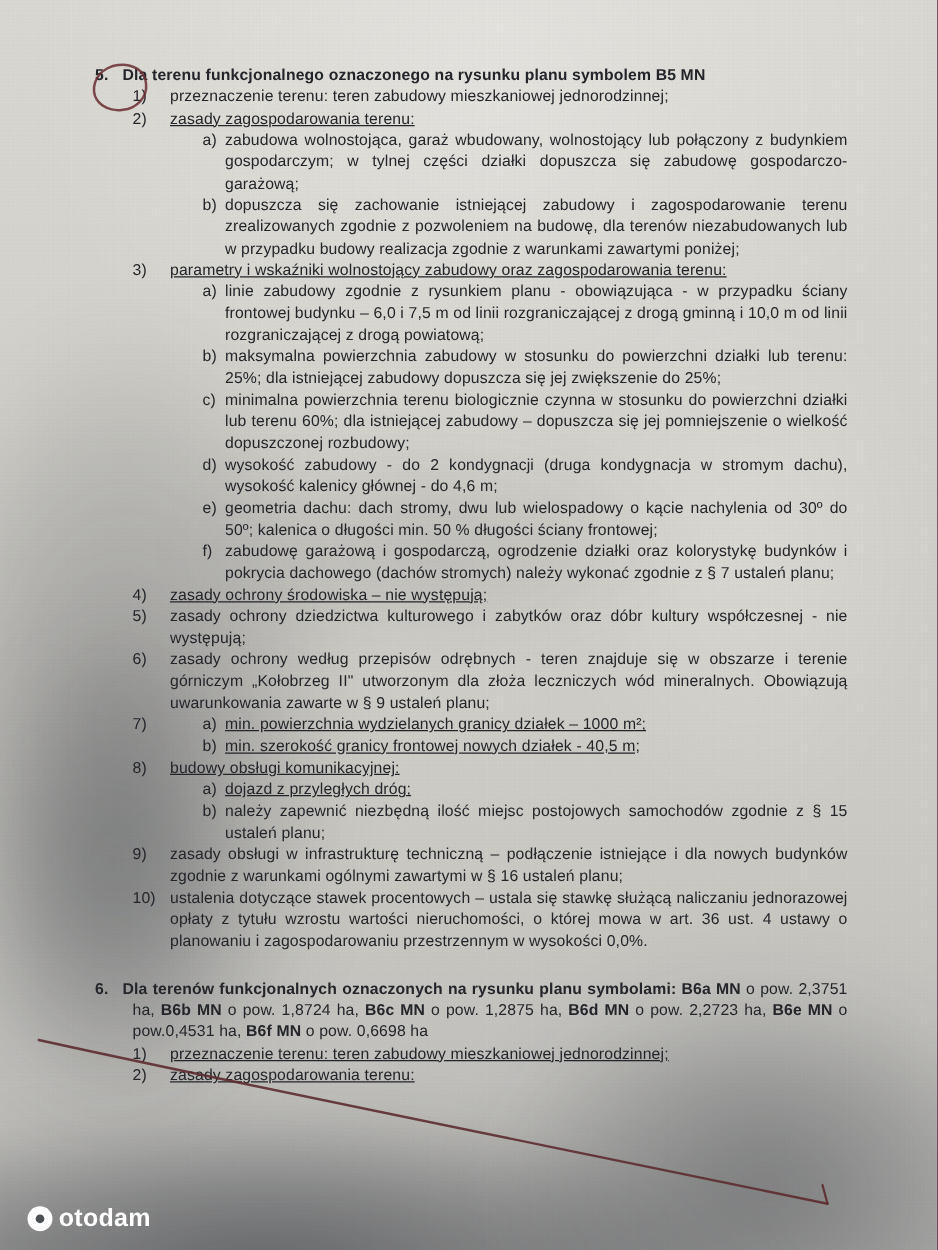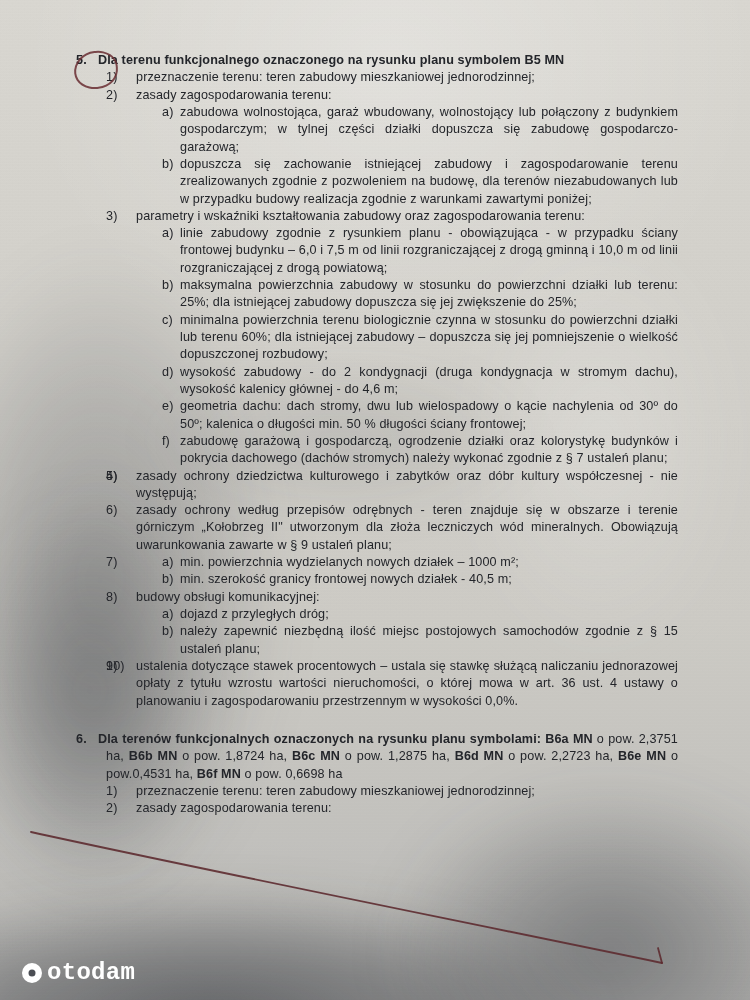--- a/index.html
+++ b/index.html
@@ -174,21 +174,21 @@
     padding-left: 18px;
     text-align: justify;
   }
   ol.lvl2 > li > .mk {
     position: absolute;
     left: 0;
     top: 0;
     width: 16px;
   }
 
-  .lastline { text-align: right; }
+  .lastline { text-align: right; text-decoration: underline; }
 
   
   .annot-circle {
     position: absolute;
     left: 74px;
     top: 51px;
     width: 40px;
     height: 34px;
     border: 2.1px solid #6b2f33;
     border-radius: 52% 48% 50% 50% / 55% 45% 52% 48%;
@@ -220,22 +220,22 @@
   .wm-mark::after {
     content: "";
     position: absolute;
     left: 50%; top: 50%;
     transform: translate(-50%,-50%);
     width: 7px; height: 7px;
     border-radius: 50%;
     background: #4b4e54;
   }
   .wm-text {
-    font-family: Liberation Mono, monospace;
-    font-size: 24px;
+    font-family: Liberation Sans, sans-serif;
+    font-size: 20px;
     font-weight: 700;
     letter-spacing: 0.012em;
     line-height: 1;
     color: #ffffff;
   }
 </style>
 </head>
 <body>
 
 <div id="page">
@@ -257,52 +257,52 @@
 
         <li><span class="mk">1)</span><span>przeznaczenie terenu: teren zabudowy mieszkaniowej jednorodzinnej;</span></li>
 
         <li><span class="mk">2)</span><span class="lastline">zasady zagospodarowania terenu:</span>
           <ol class="lvl2">
             <li><span class="mk">a)</span><span>zabudowa wolnostojąca, garaż wbudowany, wolnostojący lub połączony z budynkiem gospodarczym; w tylnej części działki dopuszcza się zabudowę gospodarczo-garażową;</span></li>
             <li><span class="mk">b)</span><span>dopuszcza się zachowanie istniejącej zabudowy i zagospodarowanie terenu zrealizowanych zgodnie z pozwoleniem na budowę, dla terenów niezabudowanych lub w przypadku budowy realizacja zgodnie z warunkami zawartymi poniżej;</span></li>
           </ol>
         </li>
 
-        <li><span class="mk">3)</span><span class="lastline">parametry i wskaźniki kształtowania zabudowy oraz zagospodarowania terenu:</span>
+        <li><span class="mk">3)</span><span class="lastline">parametry i wskaźniki wolnostojący zabudowy oraz zagospodarowania terenu:</span>
           <ol class="lvl2">
             <li><span class="mk">a)</span><span>linie zabudowy zgodnie z rysunkiem planu - obowiązująca - w przypadku ściany frontowej budynku – 6,0 i 7,5 m od linii rozgraniczającej z drogą gminną i 10,0 m od linii rozgraniczającej z drogą powiatową;</span></li>
             <li><span class="mk">b)</span><span>maksymalna powierzchnia zabudowy w stosunku do powierzchni działki lub terenu: 25%; dla istniejącej zabudowy dopuszcza się jej zwiększenie do 25%;</span></li>
             <li><span class="mk">c)</span><span>minimalna powierzchnia terenu biologicznie czynna w stosunku do powierzchni działki lub terenu 60%; dla istniejącej zabudowy – dopuszcza się jej pomniejszenie o wielkość dopuszczonej rozbudowy;</span></li>
             <li><span class="mk">d)</span><span>wysokość zabudowy - do 2 kondygnacji (druga kondygnacja w stromym dachu), wysokość kalenicy głównej - do 4,6 m;</span></li>
             <li><span class="mk">e)</span><span>geometria dachu: dach stromy, dwu lub wielospadowy o kącie nachylenia od 30º do 50º; kalenica o długości min. 50 % długości ściany frontowej;</span></li>
             <li><span class="mk">f)</span><span>zabudowę garażową i gospodarczą, ogrodzenie działki oraz kolorystykę budynków i pokrycia dachowego (dachów stromych) należy wykonać zgodnie z § 7 ustaleń planu;</span></li>
           </ol>
         </li>
 
-        <li><span class="mk">4)</span></li>
+        <li><span class="mk">4)</span><span class="lastline">zasady ochrony środowiska – nie występują;</span></li>
 
         <li><span class="mk">5)</span><span>zasady ochrony dziedzictwa kulturowego i zabytków oraz dóbr kultury współczesnej - nie występują;</span></li>
 
         <li><span class="mk">6)</span><span>zasady ochrony według przepisów odrębnych - teren znajduje się w obszarze i terenie górniczym „Kołobrzeg II" utworzonym dla złoża leczniczych wód mineralnych. Obowiązują uwarunkowania zawarte w § 9 ustaleń planu;</span></li>
 
         <li><span class="mk">7)</span>
           <ol class="lvl2">
-            <li><span class="mk">a)</span><span class="lastline">min. powierzchnia wydzielanych nowych działek – 1000 m²;</span></li>
+            <li><span class="mk">a)</span><span class="lastline">min. powierzchnia wydzielanych granicy działek – 1000 m²;</span></li>
             <li><span class="mk">b)</span><span class="lastline">min. szerokość granicy frontowej nowych działek - 40,5 m;</span></li>
           </ol>
         </li>
 
         <li><span class="mk">8)</span><span class="lastline">budowy obsługi komunikacyjnej:</span>
           <ol class="lvl2">
             <li><span class="mk">a)</span><span class="lastline">dojazd z przyległych dróg;</span></li>
             <li><span class="mk">b)</span><span>należy zapewnić niezbędną ilość miejsc postojowych samochodów zgodnie z § 15 ustaleń planu;</span></li>
           </ol>
         </li>
 
-        <li><span class="mk">9)</span></li>
+        <li><span class="mk">9)</span><span>zasady obsługi w infrastrukturę techniczną – podłączenie istniejące i dla nowych budynków zgodnie z warunkami ogólnymi zawartymi w § 16 ustaleń planu;</span></li>
 
         <li class="wide"><span class="mk">10)</span><span>ustalenia dotyczące stawek procentowych – ustala się stawkę służącą naliczaniu jednorazowej opłaty z tytułu wzrostu wartości nieruchomości, o której mowa w art. 36 ust. 4 ustawy o planowaniu i zagospodarowaniu przestrzennym w wysokości 0,0%.</span></li>
 
       </ol>
     </div>
 
     <div style="height:21px"></div>
 
     <div class="sec">
       <span class="sec-head"><span class="num">6.</span><span>Dla terenów funkcjonalnych oznaczonych na rysunku planu symbolami: B6a</span><span id="sec6runs"> <span style="font-weight: bold;">MN</span><span style="font-weight: normal;"> o pow. 2,3751 ha, </span><span style="font-weight: bold;">B6b MN</span><span style="font-weight: normal;"> o pow. 1,8724 ha, </span><span style="font-weight: bold;">B6c MN</span><span style="font-weight: normal;"> o pow. 1,2875 ha, </span><span style="font-weight: bold;">B6d</span><span style="font-weight: normal;"> </span><span style="font-weight: bold;">MN</span><span style="font-weight: normal;"> o pow. 2,2723 ha, </span><span style="font-weight: bold;">B6e MN</span><span style="font-weight: normal;"> o pow.0,4531 ha, </span><span style="font-weight: bold;">B6f MN</span><span style="font-weight: normal;"> o pow. 0,6698 ha</span></span></span>

